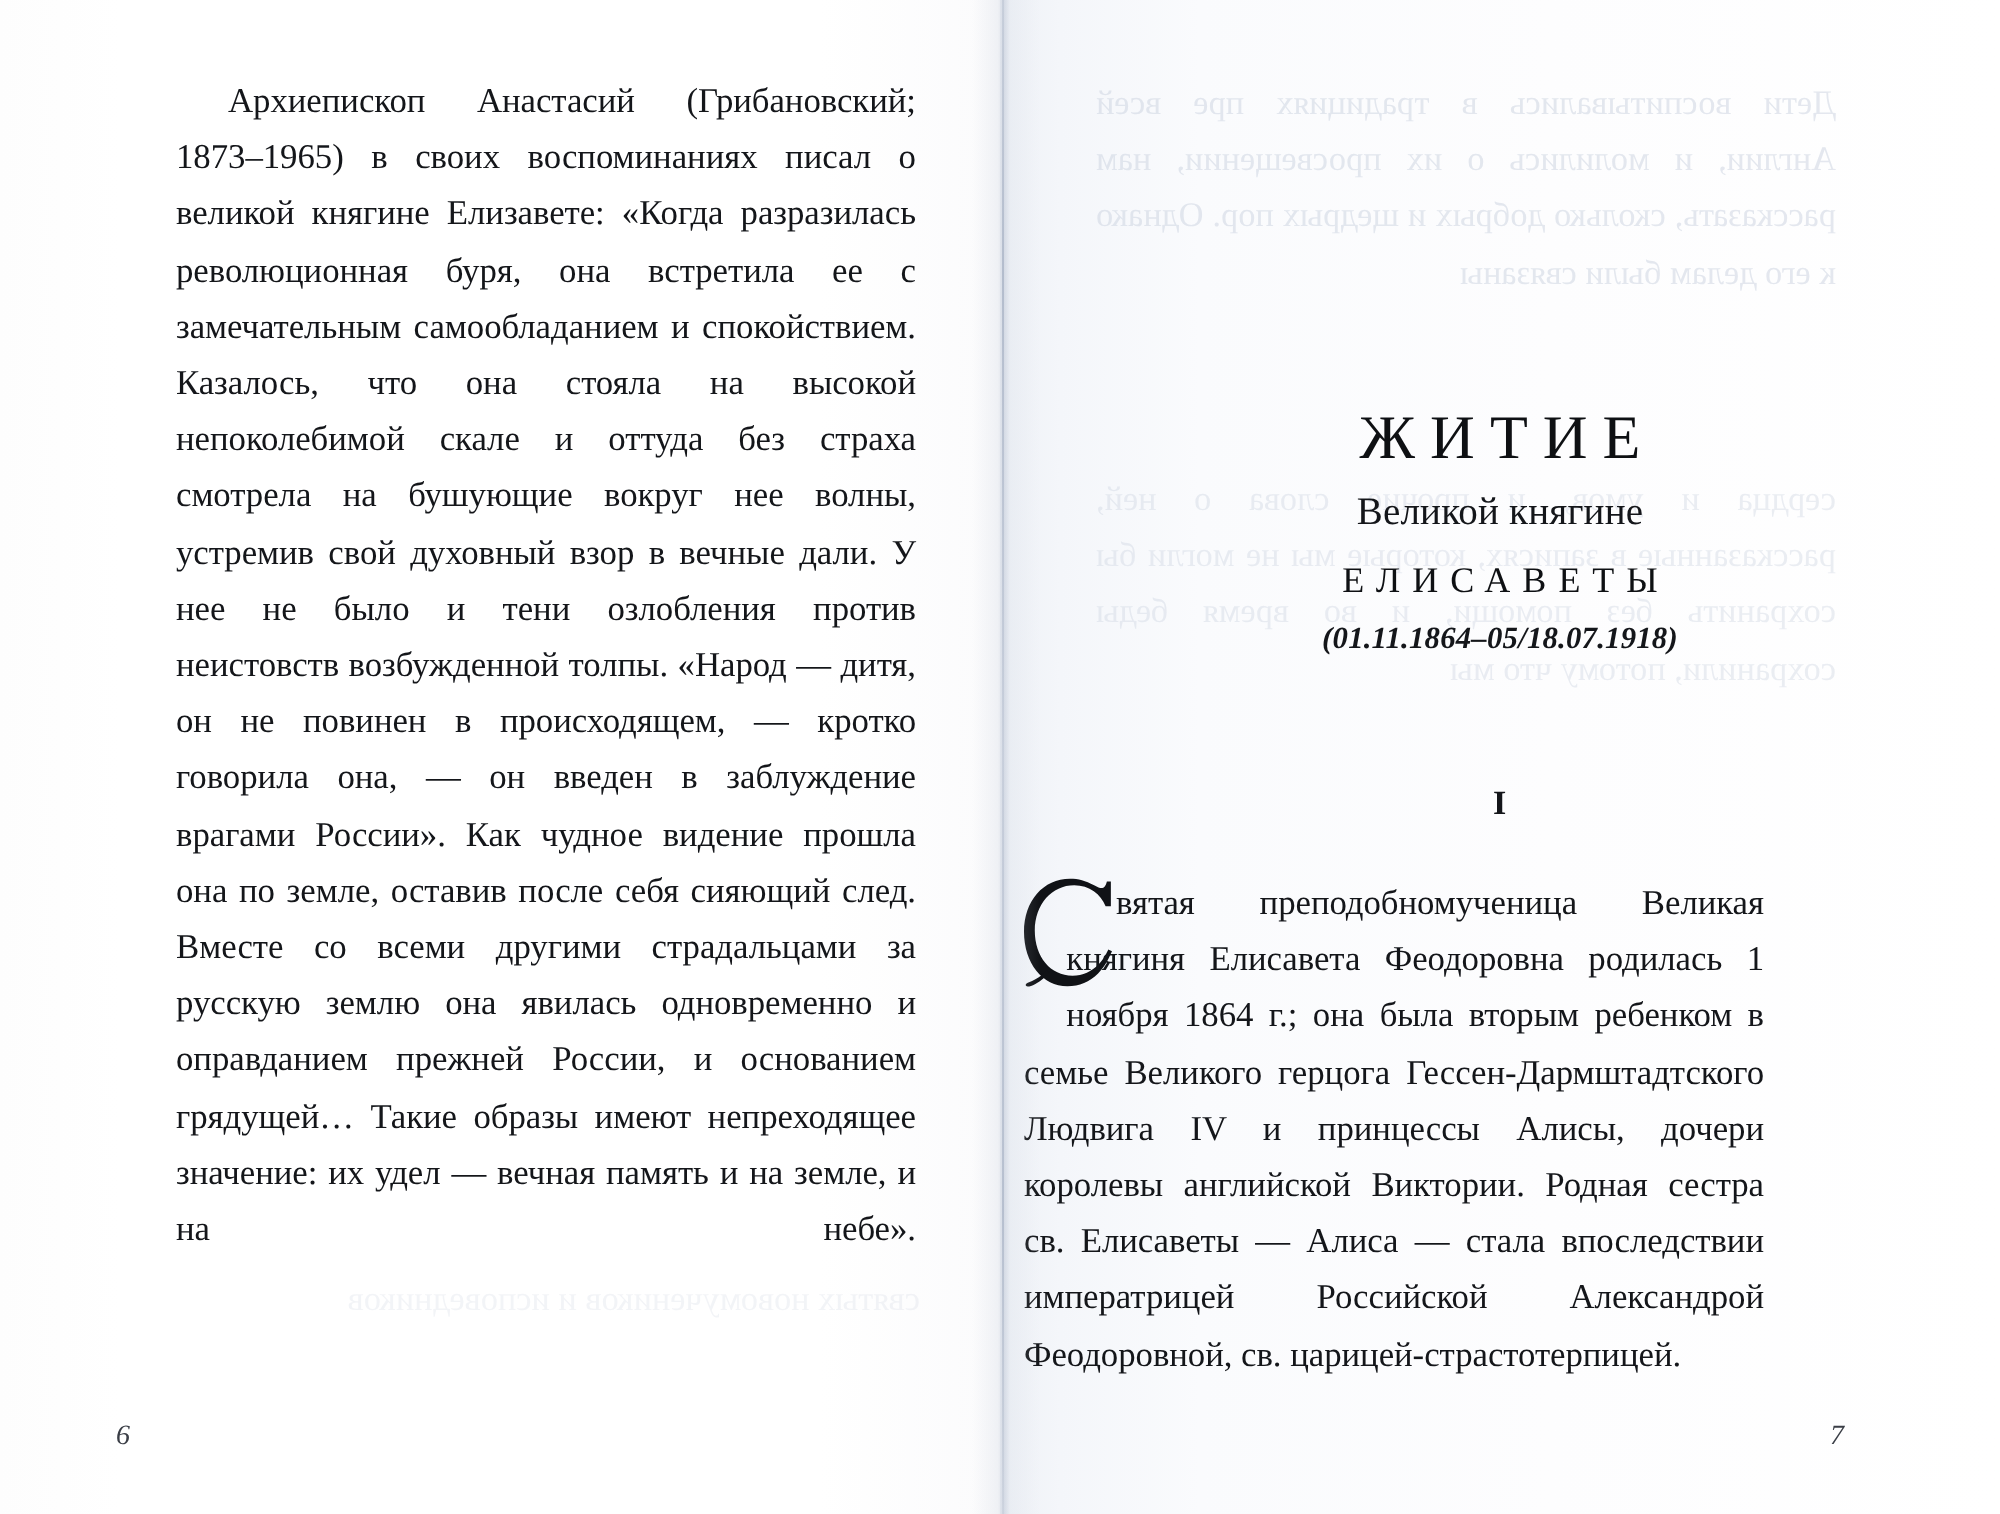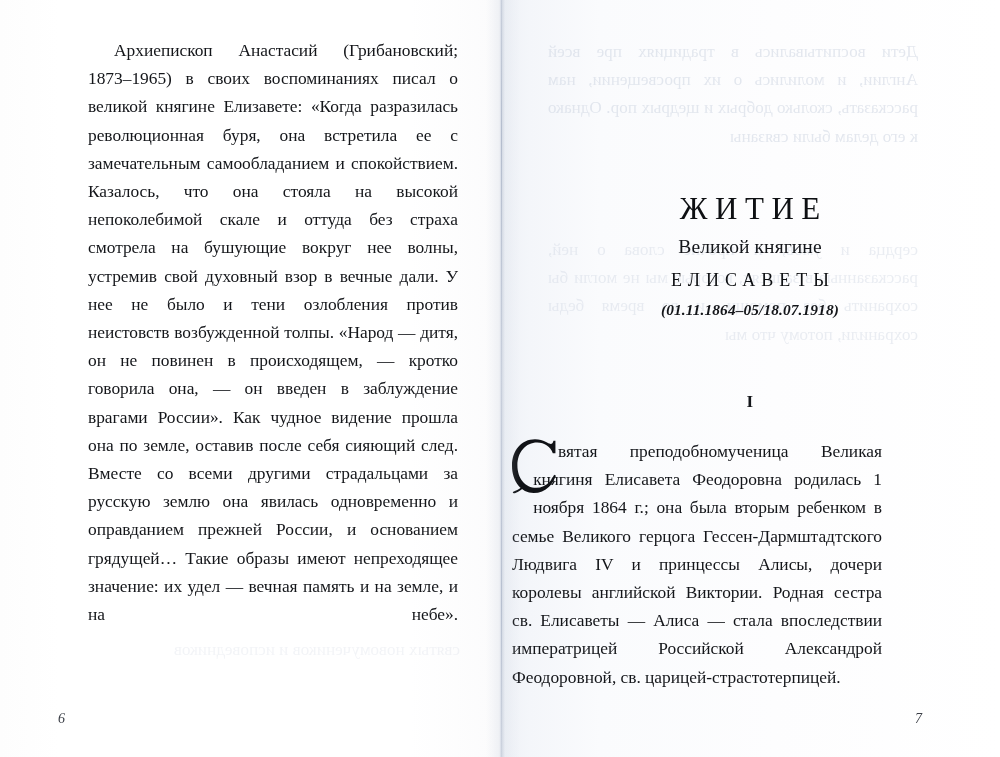--- a/index.html
+++ b/index.html
@@ -92,21 +92,21 @@
     
     content: "";
     display: inline-block;
     width: 100%;
   }
 
   
   #title-block {
     position: absolute;
     left: 530px;
-    top: 190px;
+    top: 200px;
     width: 440px;
     text-align: center;
   }
   #title-main {
     font-size: 31px;
     line-height: 38px;
     letter-spacing: 7.5px;
     text-indent: 7.5px;
     font-weight: 400;
     margin: 0 0 6px 0;

